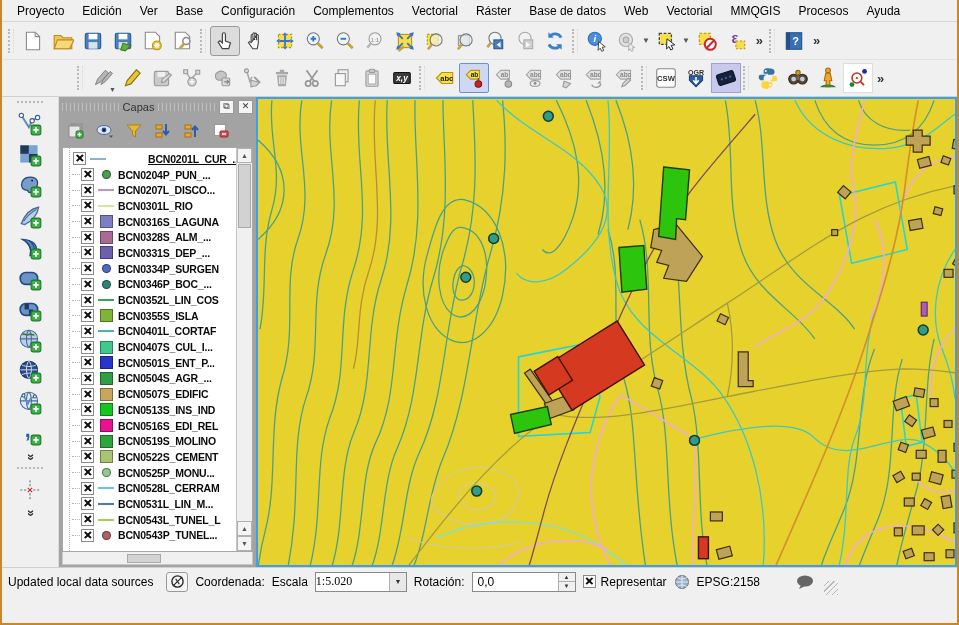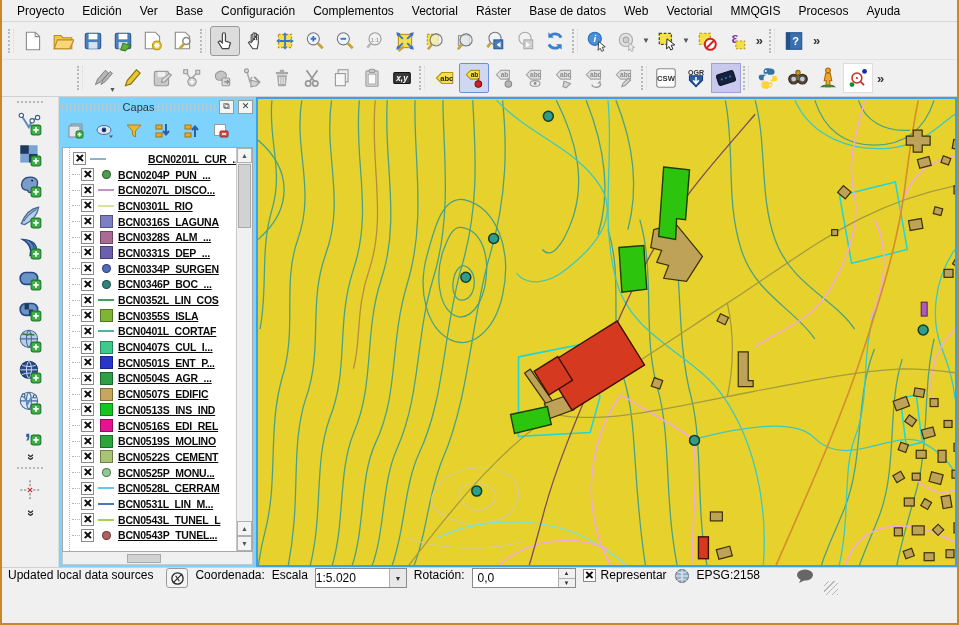--- a/index.html
+++ b/index.html
@@ -29,61 +29,61 @@
   .tbtn.sel-lav { background: #c9c9ee; border: 1px solid #a0a0d8; }
   .caret { font-size: 8px; color: #555; margin: 0 2px 0 0; align-self: center; }
   .ovf { font-size: 13px; color: #333; font-weight: bold; padding: 0 4px; }
   
   .main { display: flex; height: 470px; }
   .side-toolbar { width: 56px; background: #f0f0f0; display: flex; flex-direction: column; align-items: center; padding-top: 2px; }
   .hgrip { width: 26px; height: 4px; border-top: 2px dotted #b9b9b9; margin: 2px 0 3px; }
   .sbtn { width: 34px; height: 31px; display: flex; align-items: center; justify-content: center; background: transparent; border: none; position: relative; }
   .chev { font-size: 12px; color: #333; font-weight: bold; transform: rotate(90deg); height: 16px; line-height: 14px; }
   
-  .panel { width: 198px; background: #7dd3fc; border-left: 1px solid #dcdcdc; display: flex; flex-direction: column; }
+  .panel { width: 198px; background: #a3a3a3; border-left: 1px solid #dcdcdc; display: flex; flex-direction: column; }
   .panel-header { height: 20px; display: flex; align-items: center; padding: 2px 3px; gap: 4px; }
   .pdots { flex: 1; height: 8px; background: repeating-linear-gradient(90deg,#c8c8c8 0 1px,transparent 1px 4px); opacity: .7; }
   .panel-title { font-size: 11px; color: #333; }
   .phbtn { width: 15px; height: 14px; border: 1px solid #9a9a9a; background: #f4f4f4; font-size: 9px; line-height: 11px;
            text-align: center; color: #333; }
   .panel-toolbar { height: 28px; display: flex; align-items: center; gap: 3px; padding: 2px 4px; }
   .ptbtn { width: 26px; height: 24px; background: transparent; border: none; display: flex; align-items: center; justify-content: center; }
   .layer-area { flex: 1; display: flex; margin: 2px 3px 0 3px; border: 1px solid #a8a8a8; background: #fff; overflow: hidden; }
   .layer-list { flex: 1; padding: 3px 0 0 2px; overflow: hidden; border-left: 1px dotted #b5b5b5; margin-left: 6px; }
   .layer-row { display: flex; align-items: center; height: 15.7px; white-space: nowrap; }
   .tree-stub { width: 8px; height: 0; border-top: 1px dotted #b5b5b5; margin-right: 1px; }
   .xbox { width: 13px; height: 13px; min-width: 13px; border: 1px solid #8a8a8a; background: #fff; display: inline-flex;
           align-items: center; justify-content: center; font-size: 11px; font-weight: bold; color: #111; line-height: 1;
           text-shadow: .6px 0 #111; }
   .sym { width: 20px; min-width: 20px; display: flex; align-items: center; justify-content: center; margin: 0 2px; }
   .sym-line { width: 16px; height: 2px; }
   .sym-point { width: 9px; height: 9px; border-radius: 50%; border: 1px solid rgba(0,0,0,.45); }
   .sym-fill { width: 13px; height: 13px; border: 1px solid rgba(0,0,0,.35); }
-  .lname { font-size: 10.5px; font-weight: bold; color: #0a0a0a; letter-spacing: -0.2px; text-decoration: underline; }
+  .lname { font-size: 10.5px; font-weight: bold; color: #0a0a0a; letter-spacing: -0.2px; }
   .lname.selected { text-decoration: underline; margin-left: 38px; }
   .vscroll { width: 16px; background: #f0f0f0; border-left: 1px solid #c8c8c8; display: flex; flex-direction: column; }
   .sarrow { height: 15px; border: 1px solid #b0b0b0; background: #f4f4f4; font-size: 7px; color: #555; display: flex;
             align-items: center; justify-content: center; }
   .sthumb { height: 64px; background: #d2d2d2; border: 1px solid #aaa; margin: 1px; }
   .strack { flex: 1; }
   .hscroll { height: 13px; margin: 0 3px 2px 3px; background: #f0f0f0; border: 1px solid #c8c8c8; border-top: none; display: flex; align-items: center; }
   .hthumb { width: 34px; height: 9px; background: #d2d2d2; border: 1px solid #aaa; margin-left: 64px; }
   
   .map-wrap { flex: 1; border: 2px solid #3ca0e8; background: #e7d22d; }
   .map-wrap svg { display: block; }
   
-  .statusbar { height: 28px; background: #f0f0f0; border-top: 1px solid #d0d0d0; display: flex; align-items: flex-start;
+  .statusbar { height: 28px; background: #f0f0f0; border-top: 1px solid #d0d0d0; display: flex; align-items: center;
                padding: 0 6px; gap: 7px; font-size: 12px; color: #000; }
   .sb-msg { margin-right: 6px; }
   .sb-iconbtn { width: 22px; height: 20px; border: 1px solid #9a9a9a; border-radius: 3px; background: #f4f4f4;
                 display: flex; align-items: center; justify-content: center; }
   .sb-input { width: 155px; height: 20px; border: 1px solid #8a8a8a; background: #fff; font-size: 12px; text-align: center;
               font-family: "Liberation Sans", sans-serif; }
   .sb-combo { width: 92px; height: 20px; border: 1px solid #8a8a8a; background: #fff; display: flex; align-items: center; }
-  .sb-combo .val { flex: 1; font-size: 12px; }
+  .sb-combo .val { flex: 1; font-size: 12px; font-family: Liberation Serif, serif; }
   .sb-combo .dd { width: 17px; height: 100%; border-left: 1px solid #b0b0b0; background: #e8e8e8; font-size: 7px;
                   display: flex; align-items: center; justify-content: center; color: #333; }
   .sb-spin { width: 104px; height: 20px; border: 1px solid #8a8a8a; background: #fff; display: flex; }
   .sb-spin .val { flex: 1; padding-left: 5px; font-size: 12px; display: flex; align-items: center; }
   .spin-btns { width: 17px; display: flex; flex-direction: column; }
   .spin-btns div { flex: 1; font-size: 6px; display: flex; align-items: center; justify-content: center;
                    border-left: 1px solid #b0b0b0; color: #333; background: #f0f0f0; }
   .spin-btns div:first-child { border-bottom: 1px solid #b0b0b0; }
   .sb-check { display: flex; align-items: center; gap: 5px; }
   .resize-grip { width: 14px; height: 14px; align-self: flex-end;

